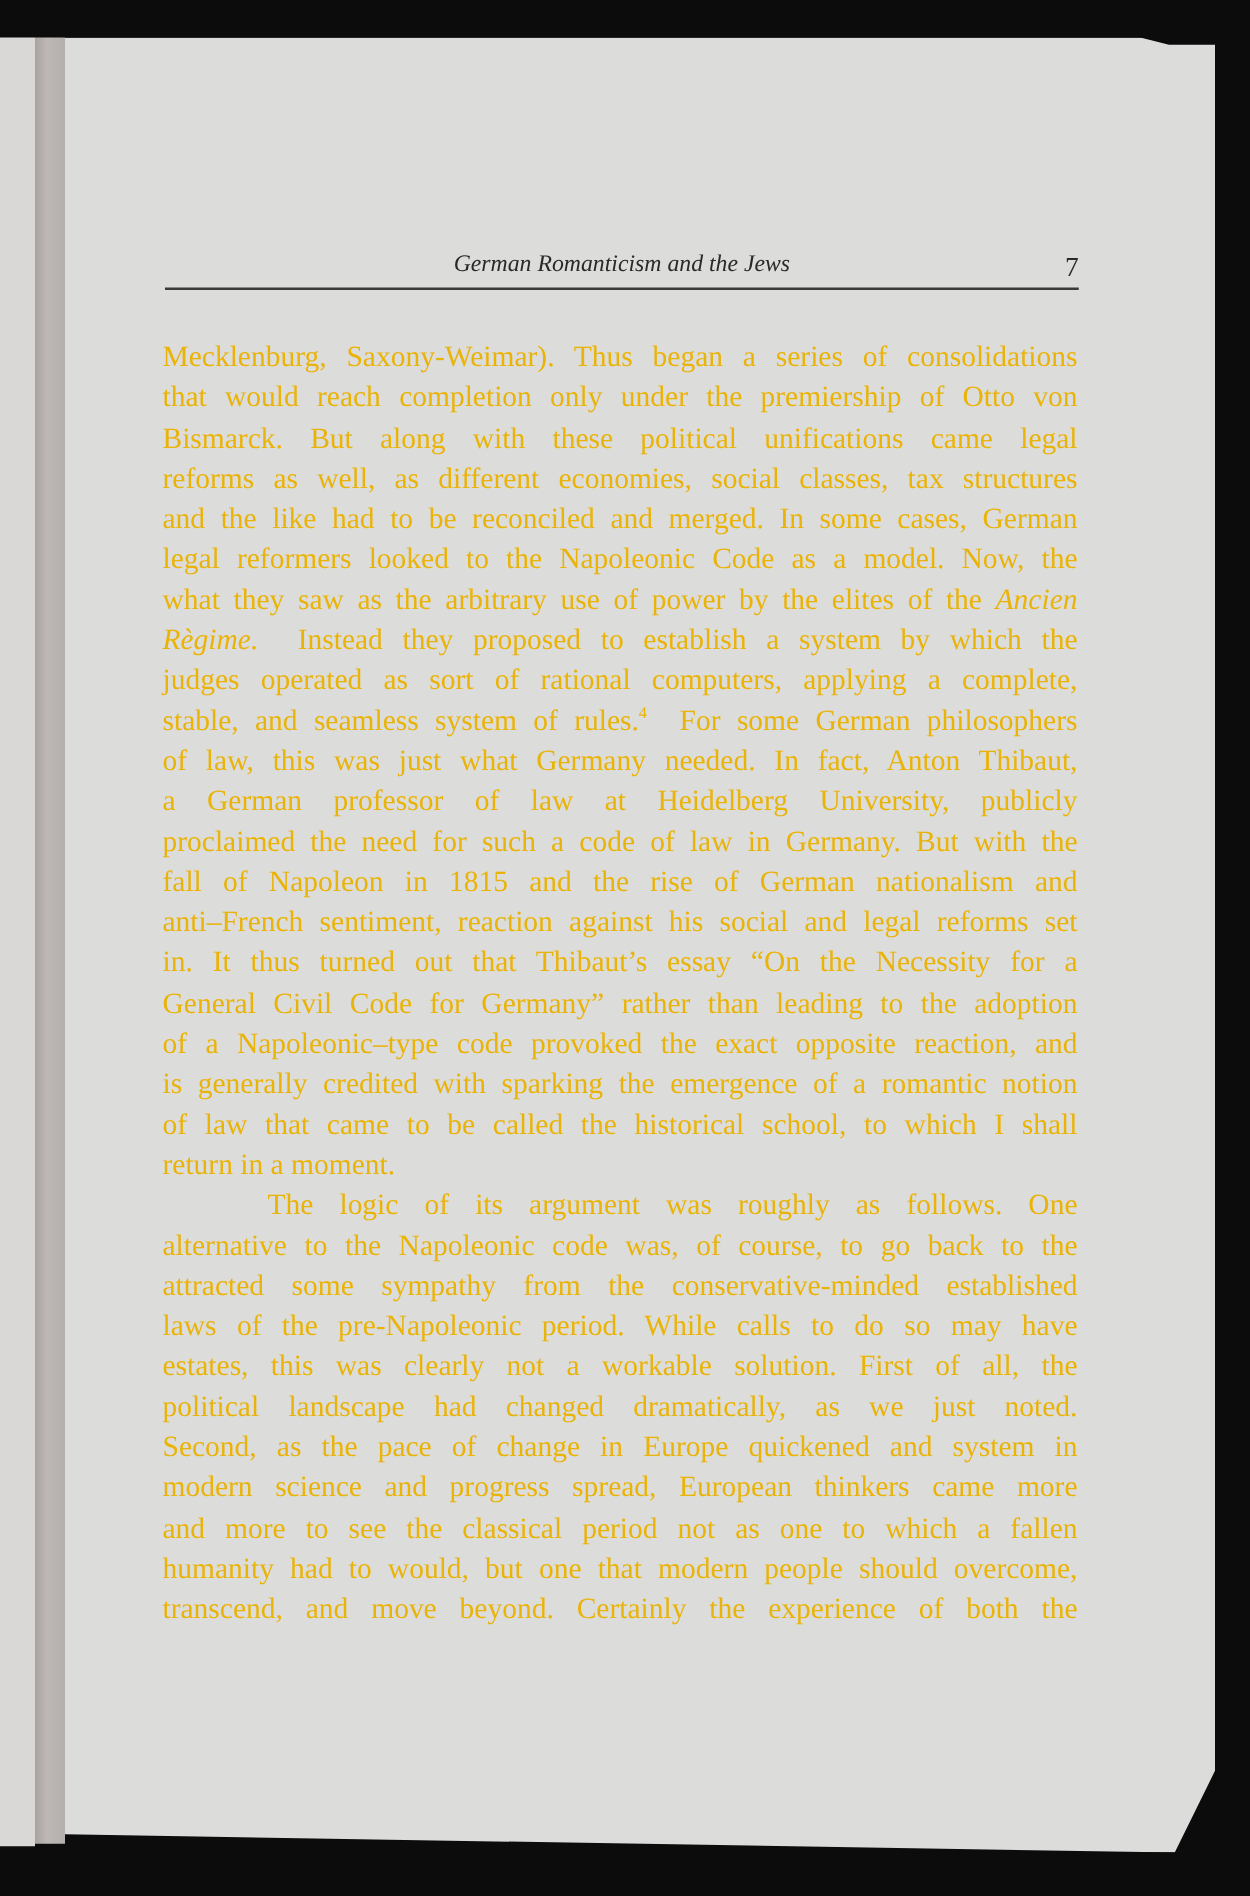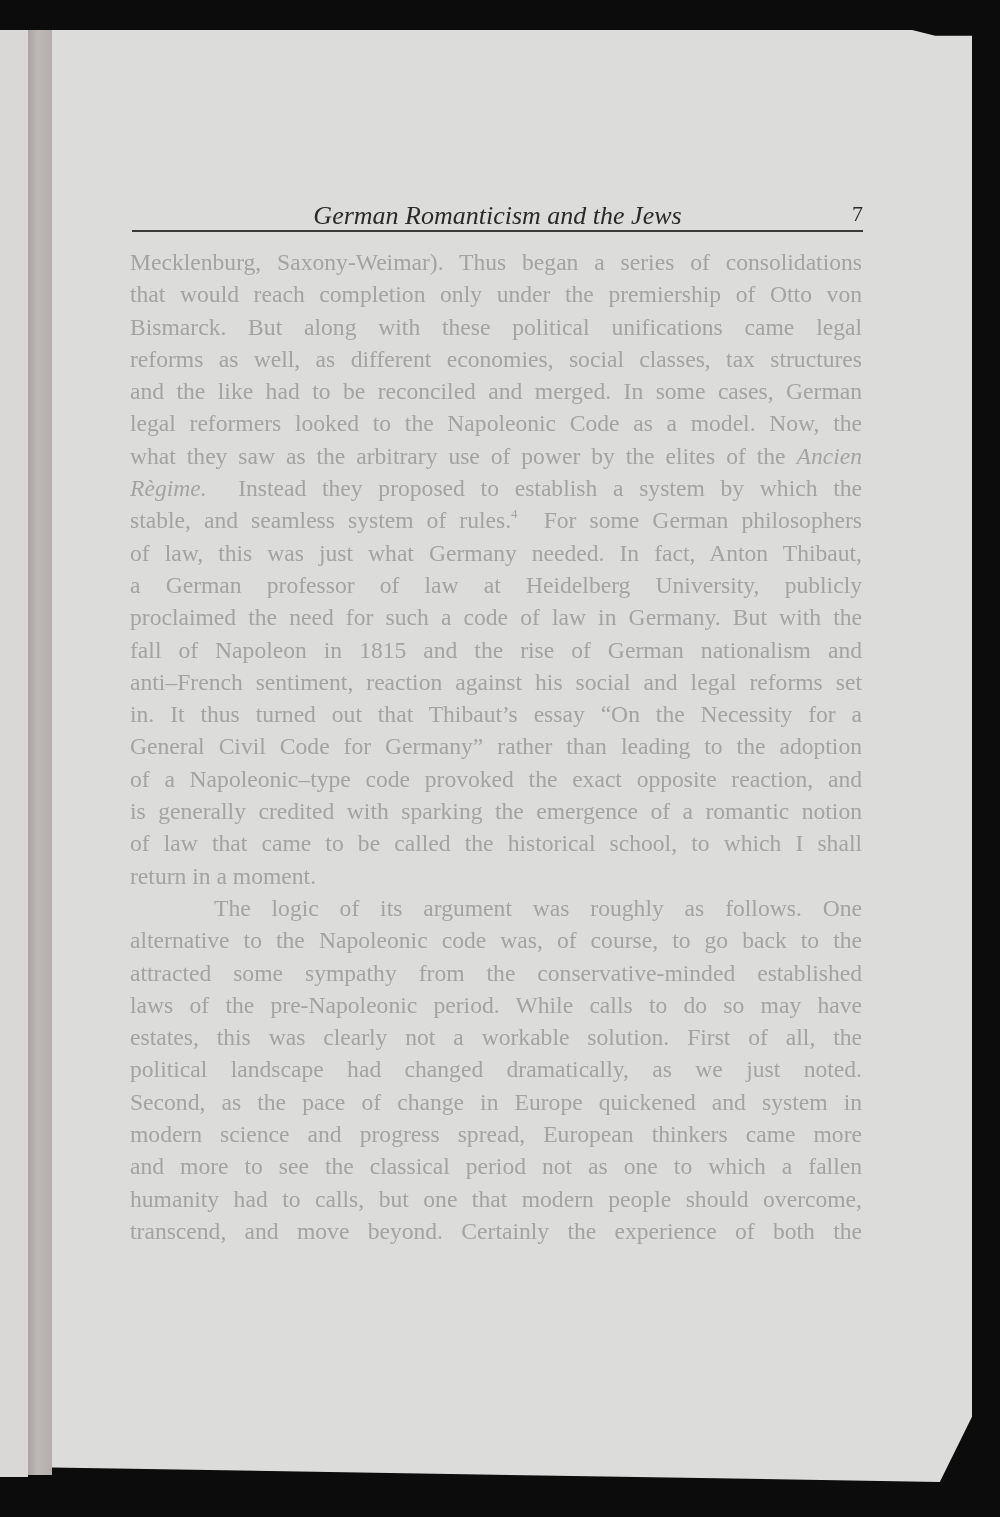--- a/index.html
+++ b/index.html
@@ -23,29 +23,29 @@
       background: #dcdcdb;
       clip-path: polygon(0 0, 93.5% 0, 96% 0.4%, 100% 0.4%, 100% 95.5%, 96.5% 100%, 0 99%);
     }
     .running-head {
       position: absolute; left: 132px; top: 198px; width: 731px; height: 32px;
       border-bottom: 2px solid #3a3a3a;
     }
     .running-title {
       position: absolute; left: 0; right: 0; top: 3px;
       text-align: center;
-      font-style: italic; font-size: 26px; color: #2a2a2a;
+      font-style: italic; font-size: 19px; color: #2a2a2a;
     }
     .page-number {
       position: absolute; right: 0; top: 3px;
       font-size: 22px; color: #2a2a2a;
     }
     .body-text {
-      position: absolute; left: 130px; top: 246px; width: 732px;
-      font-size: 23.6px; line-height: 32.3px; color: #a3a3a3;
+      position: absolute; left: 130px; top: 270px; width: 732px;
+      font-size: 23.6px; line-height: 32.3px; color: #eab308;
       text-align: justify;
     }
     .line {
       display: block; white-space: nowrap;
       text-align: justify; text-align-last: justify;
     }
     .line.last { text-align-last: left; }
     .line.indent { padding-left: 84px; }
     .ital { font-style: italic; }
     sup { font-size: 13px; vertical-align: 10px; line-height: 0; }
@@ -65,20 +65,21 @@
 <div class="body-text">
   <div>
     <span class="line">Mecklenburg, Saxony-Weimar). Thus began a series of consolidations</span>
     <span class="line">that would reach completion only under the premiership of Otto von</span>
     <span class="line">Bismarck.  But along with these political unifications came legal</span>
     <span class="line">reforms as well, as different economies, social classes, tax structures</span>
     <span class="line">and the like had to be reconciled and merged.  In some cases, German</span>
     <span class="line">legal reformers looked to the Napoleonic Code as a model.  Now, the</span>
     <span class="line"><span>what they saw as the arbitrary use of power by the elites of the</span> <span class="ital">Ancien</span></span>
     <span class="line"><span class="ital">Règime.</span>&nbsp; <span>Instead they proposed to establish a system by which the</span></span>
+    <span class="line">judges operated as sort of rational computers, applying a complete,</span>
     <span class="line"><span>stable, and seamless system of rules.</span><sup>4</sup>&nbsp; <span>For some German philosophers</span></span>
     <span class="line">of law, this was just what Germany needed.  In fact, Anton Thibaut,</span>
     <span class="line">a German professor of law at Heidelberg University, publicly</span>
     <span class="line">proclaimed the need for such a code of law in Germany.  But with the</span>
     <span class="line">fall of Napoleon in 1815 and the rise of German nationalism and</span>
     <span class="line">anti–French sentiment, reaction against his social and legal reforms set</span>
     <span class="line">in.  It thus turned out that Thibaut’s essay “On the Necessity for a</span>
     <span class="line">General Civil Code for Germany” rather than leading to the adoption</span>
     <span class="line">of a Napoleonic–type code provoked the exact opposite reaction, and</span>
     <span class="line">is generally credited with sparking the emergence of a romantic notion</span>
@@ -88,16 +89,16 @@
   <div>
     <span class="line indent">The logic of its argument was roughly as follows.  One</span>
     <span class="line">alternative to the Napoleonic code was, of course, to go back to the</span>
     <span class="line">attracted some sympathy from the conservative-minded established</span>
     <span class="line">laws of the pre-Napoleonic period.  While calls to do so may have</span>
     <span class="line">estates, this was clearly not a workable solution.  First of all, the</span>
     <span class="line">political landscape had changed dramatically, as we just noted.</span>
     <span class="line">Second, as the pace of change in Europe quickened and system in</span>
     <span class="line">modern science and progress spread, European thinkers came more</span>
     <span class="line">and more to see the classical period not as one to which a fallen</span>
-    <span class="line">humanity had to calls, but one that modern people should overcome,</span>
+    <span class="line">humanity had to would, but one that modern people should overcome,</span>
     <span class="line">transcend, and move beyond.  Certainly the experience of both the</span>
   </div>
 </div>
 
 </body></html>

